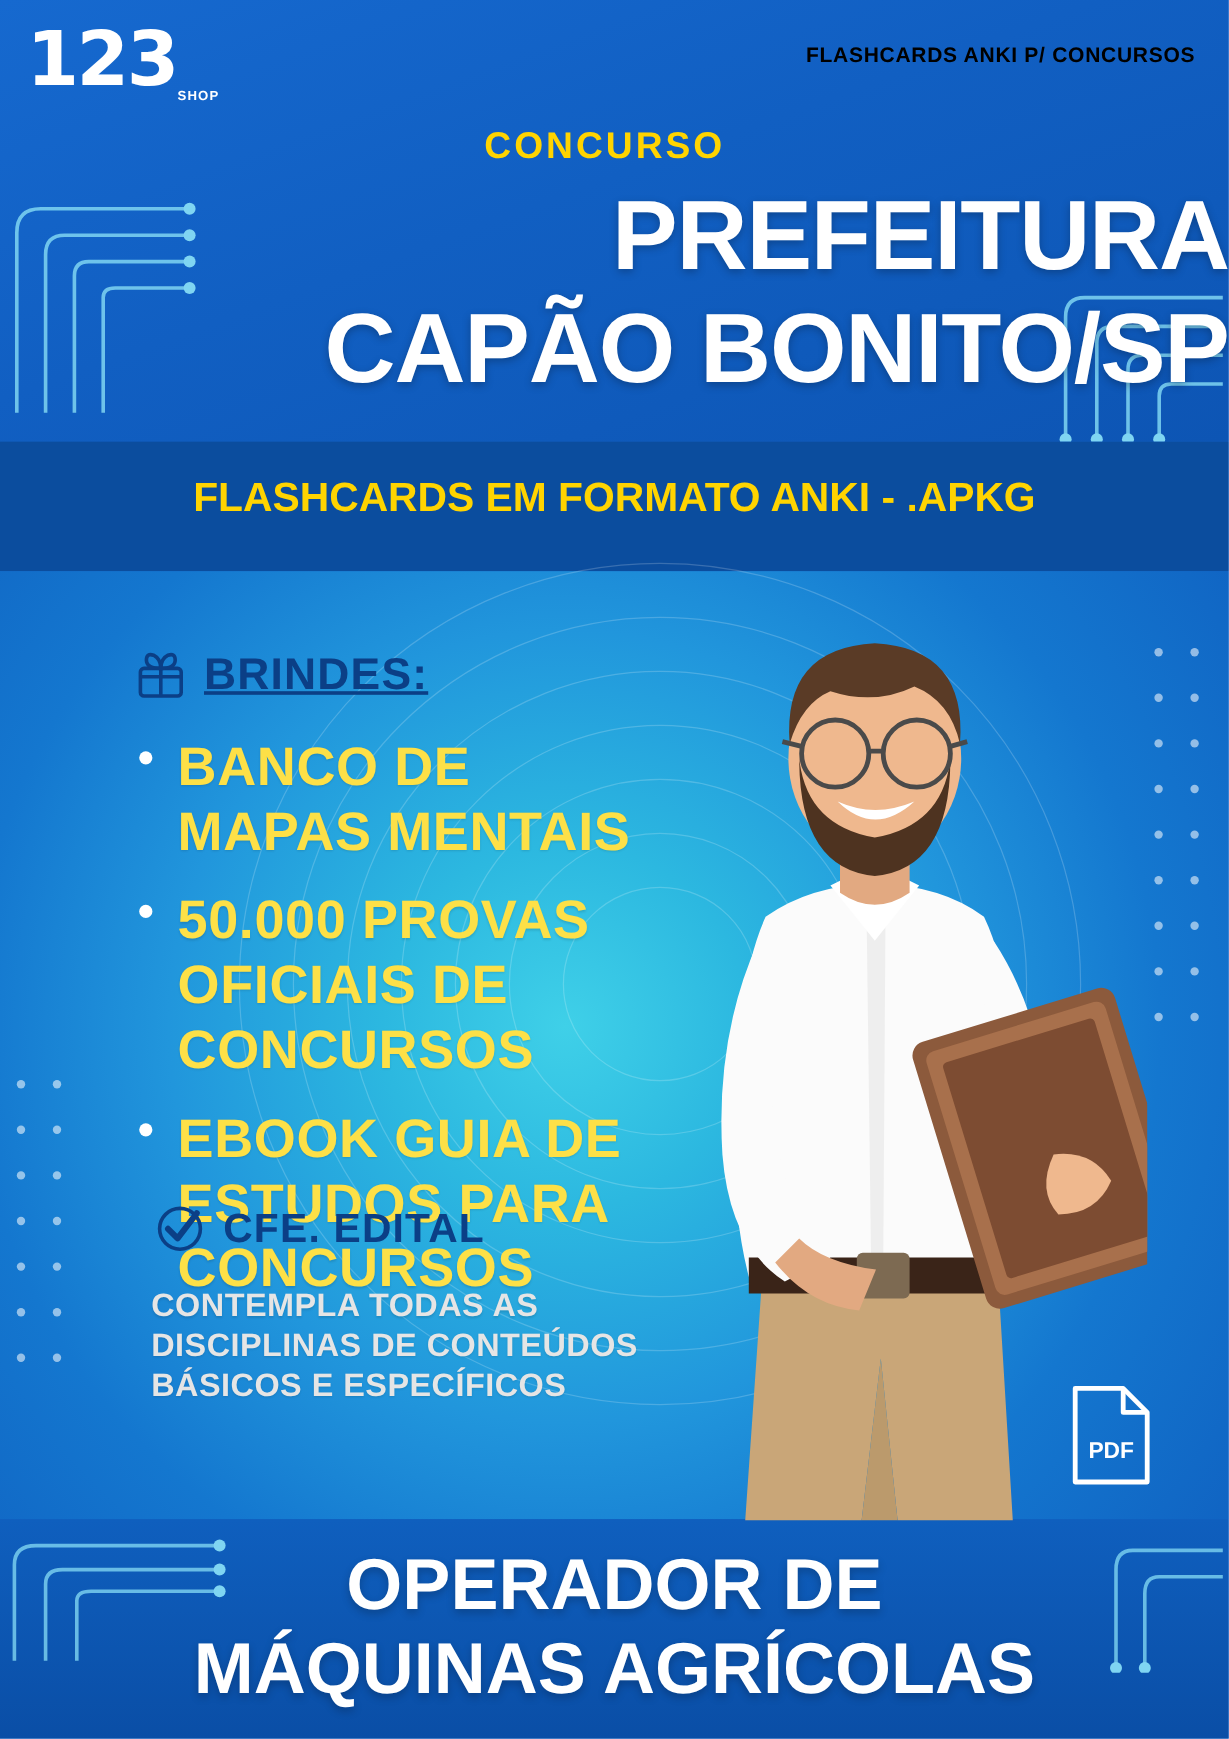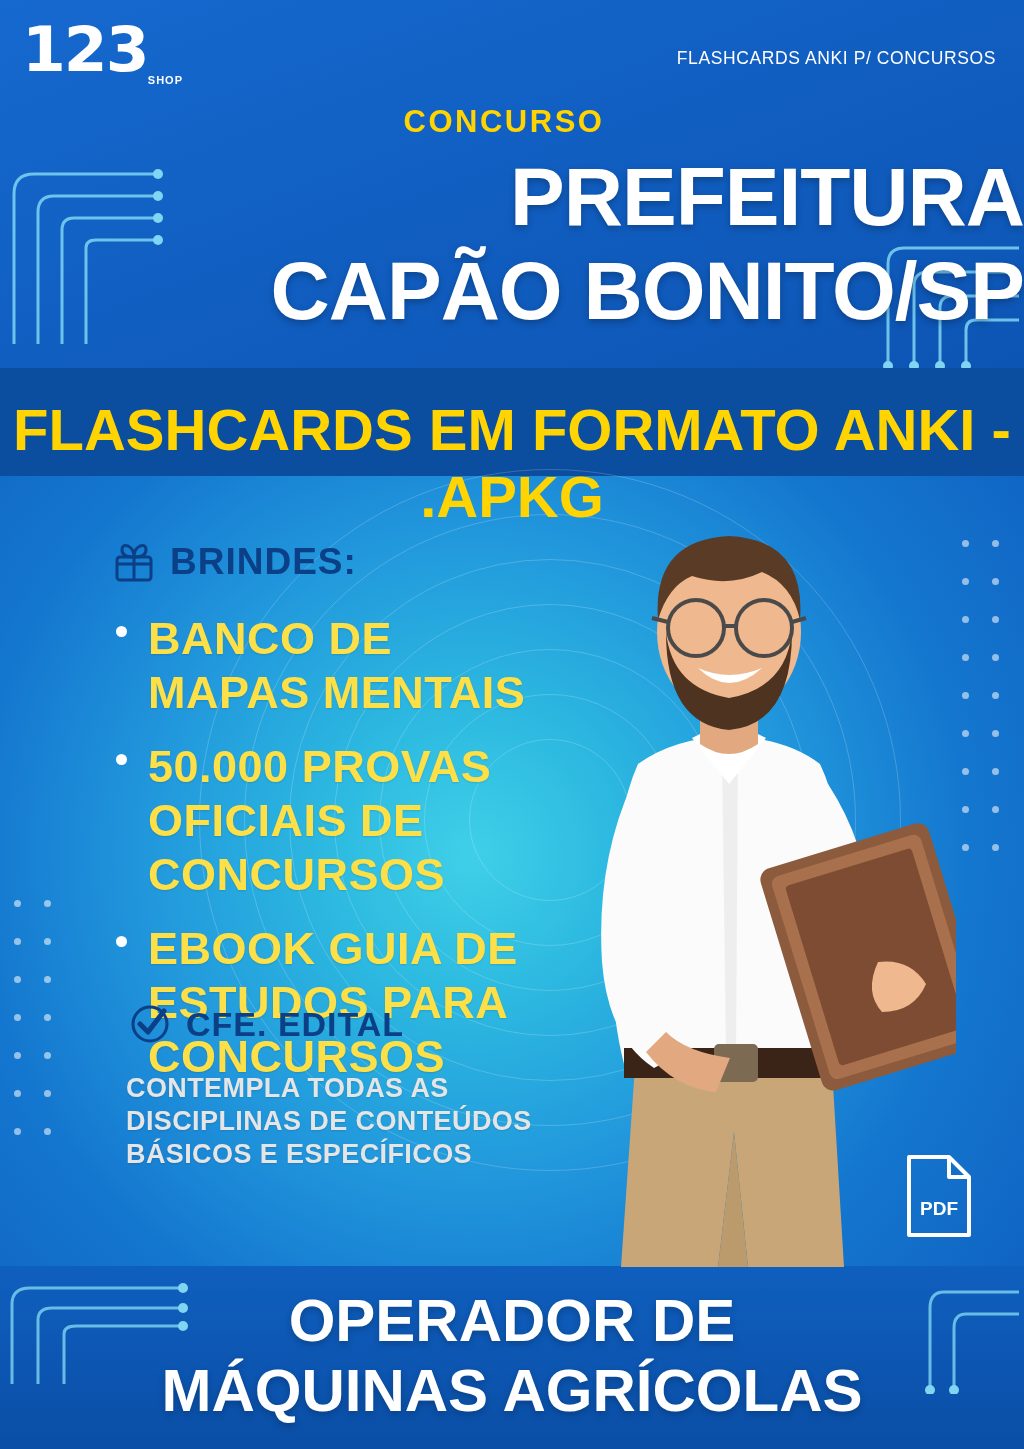--- a/index.html
+++ b/index.html
@@ -93,24 +93,24 @@
   .logo-shop {
     position: absolute;
     right: 4px; bottom: 4px;
     font-size: 11px;
     font-weight: 700;
     letter-spacing: 1px;
     color: #ffffff;
   }
   .topright {
     position: absolute;
-    right: 28px; top: 48px;
+    right: 28px; top: 36px;
     font-size: 17.5px;
-    font-weight: 400;
-    color: #ffffff;
+    font-weight: 700;
+    color: #000000;
     letter-spacing: .6px;
     text-transform: uppercase;
     font-family: "Liberation Sans", sans-serif;
   }
 
   .kicker {
     position: absolute;
     left: 0; top: 104px;
     width: 1008px;
     text-align: center;
@@ -130,38 +130,39 @@
     font-weight: 800;
     letter-spacing: -1px;
     text-shadow: 0 3px 7px rgba(0,0,0,.25);
   }
   .strip-text {
     position: absolute;
     left: 0; top: 396px;
     width: 1024px;
     text-align: center;
     color: #ffd400;
-    font-size: 58px;
+    font-size: 34px;
     font-weight: 800;
     letter-spacing: 0px;
   }
 
   
   .gift-row {
     position: absolute;
     left: 112px; top: 540px;
     display: flex;
     align-items: center;
     gap: 14px;
   }
   .gift-title {
     color: #0b3f86;
     font-size: 37px;
     font-weight: 700;
     letter-spacing: 1px;
+    text-decoration: underline;
   }
   .bullets {
     position: absolute;
     left: 110px; top: 612px;
     width: 430px;
     margin: 0;
     padding: 0;
     list-style: none;
   }
   .bullets li {
@@ -212,21 +213,21 @@
   
   .model {
     position: absolute;
     left: 486px; top: 492px;
     width: 470px; height: 775px;
   }
 
   
   .pdf-badge {
     position: absolute;
-    right: 49px; bottom: 210px;
+    right: 62px; bottom: 210px;
     width: 72px; height: 86px;
   }
 
   
   .footer-title {
     position: absolute;
     left: 0; top: 1286px;
     width: 1024px;
     text-align: center;
     color: #ffffff;

